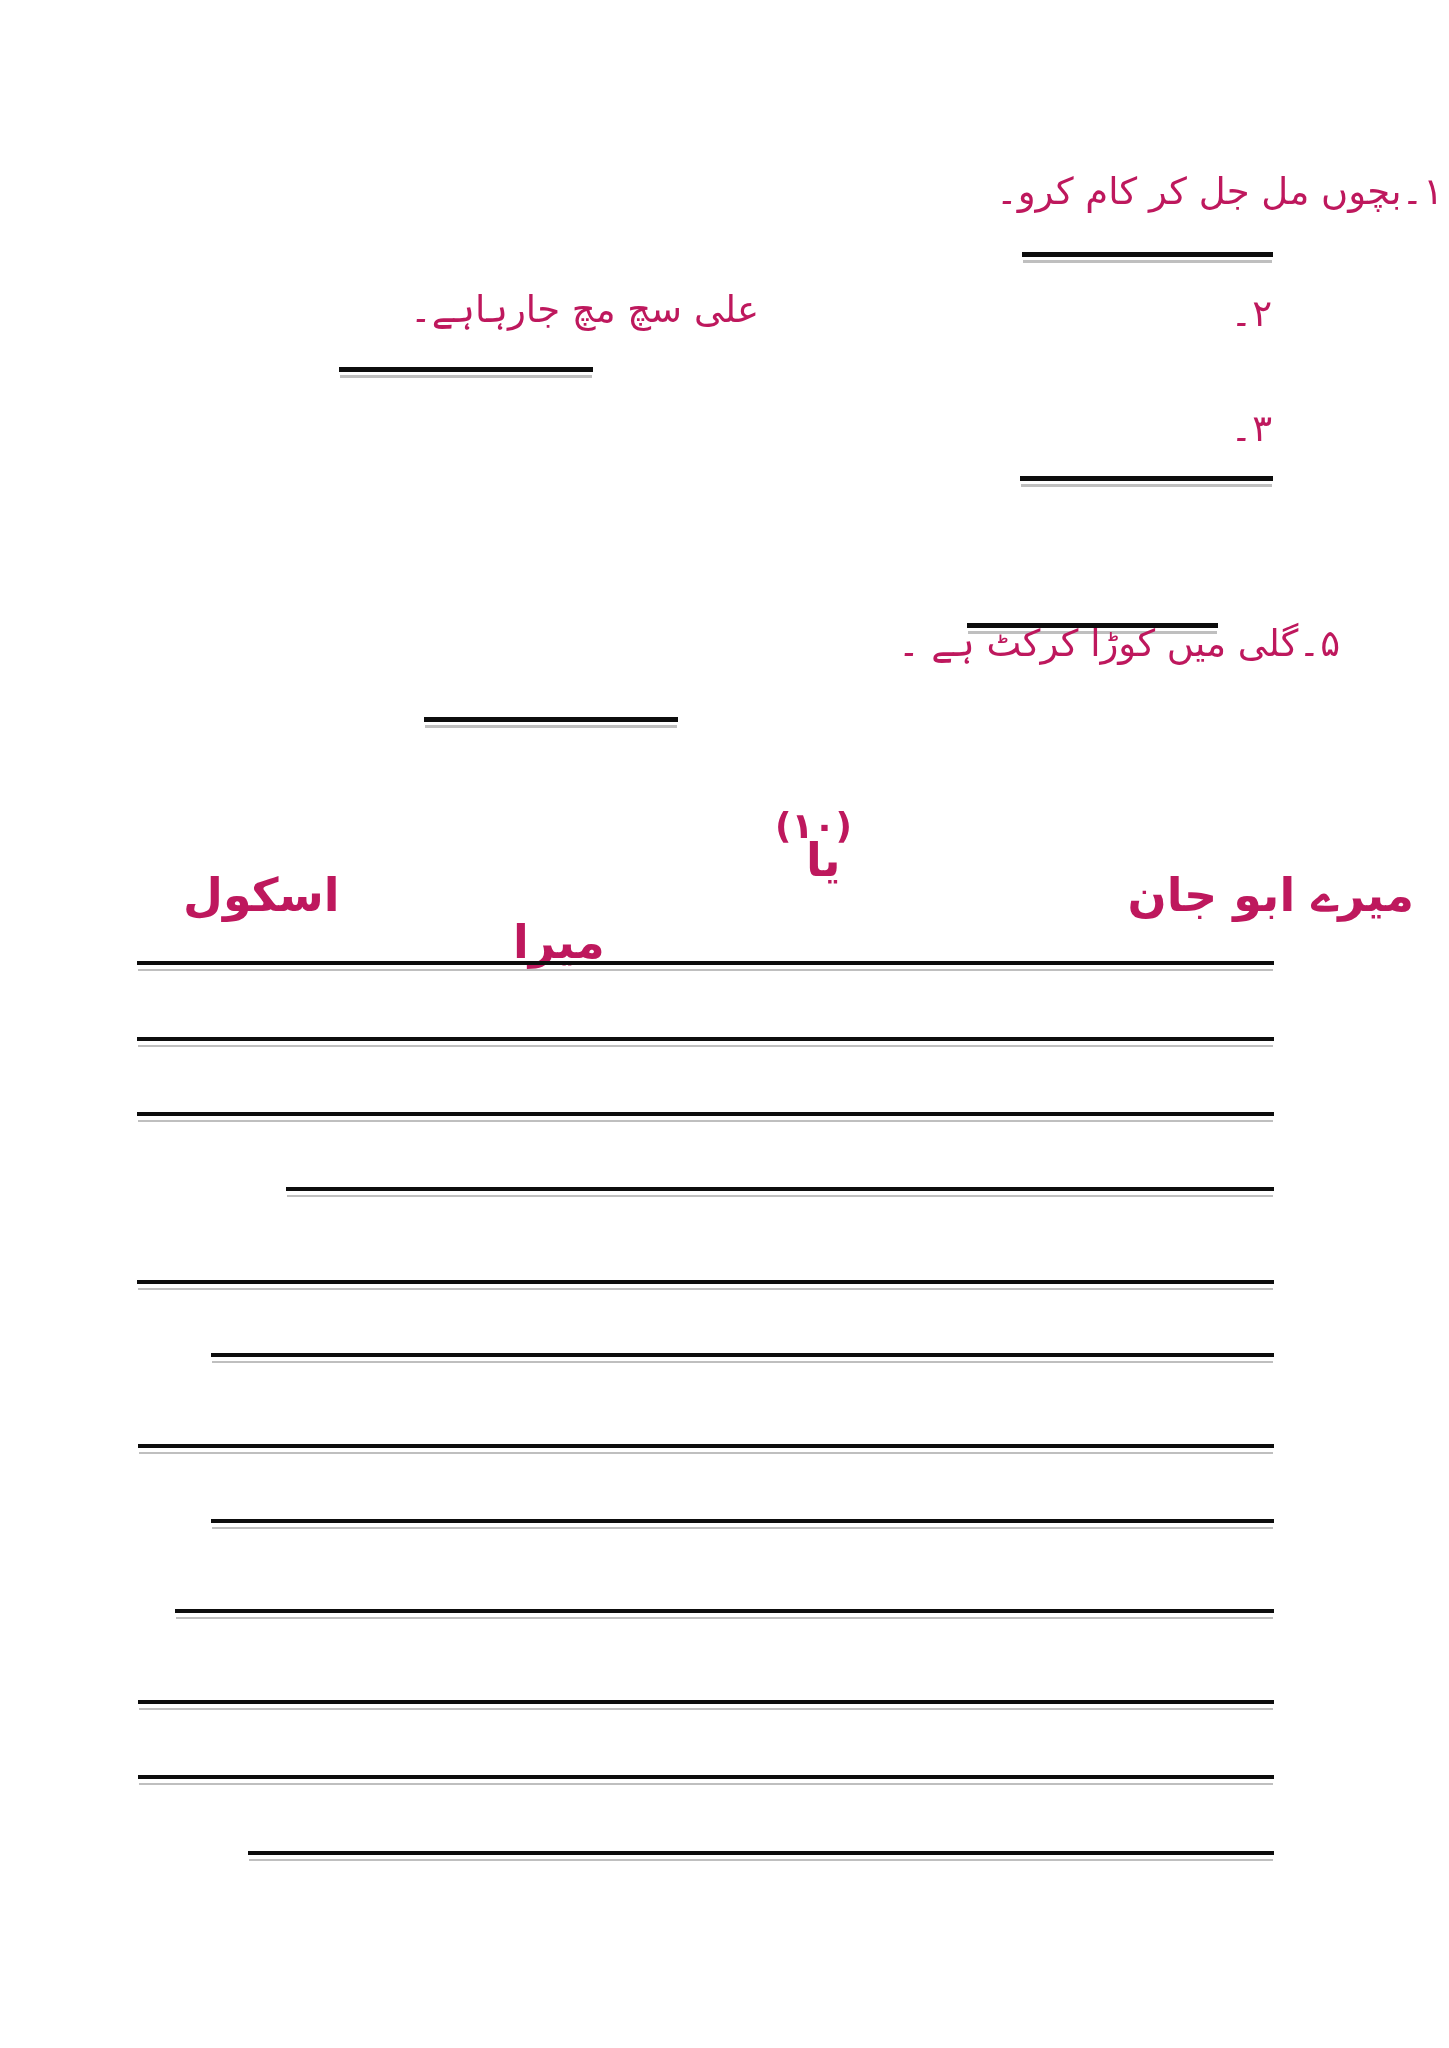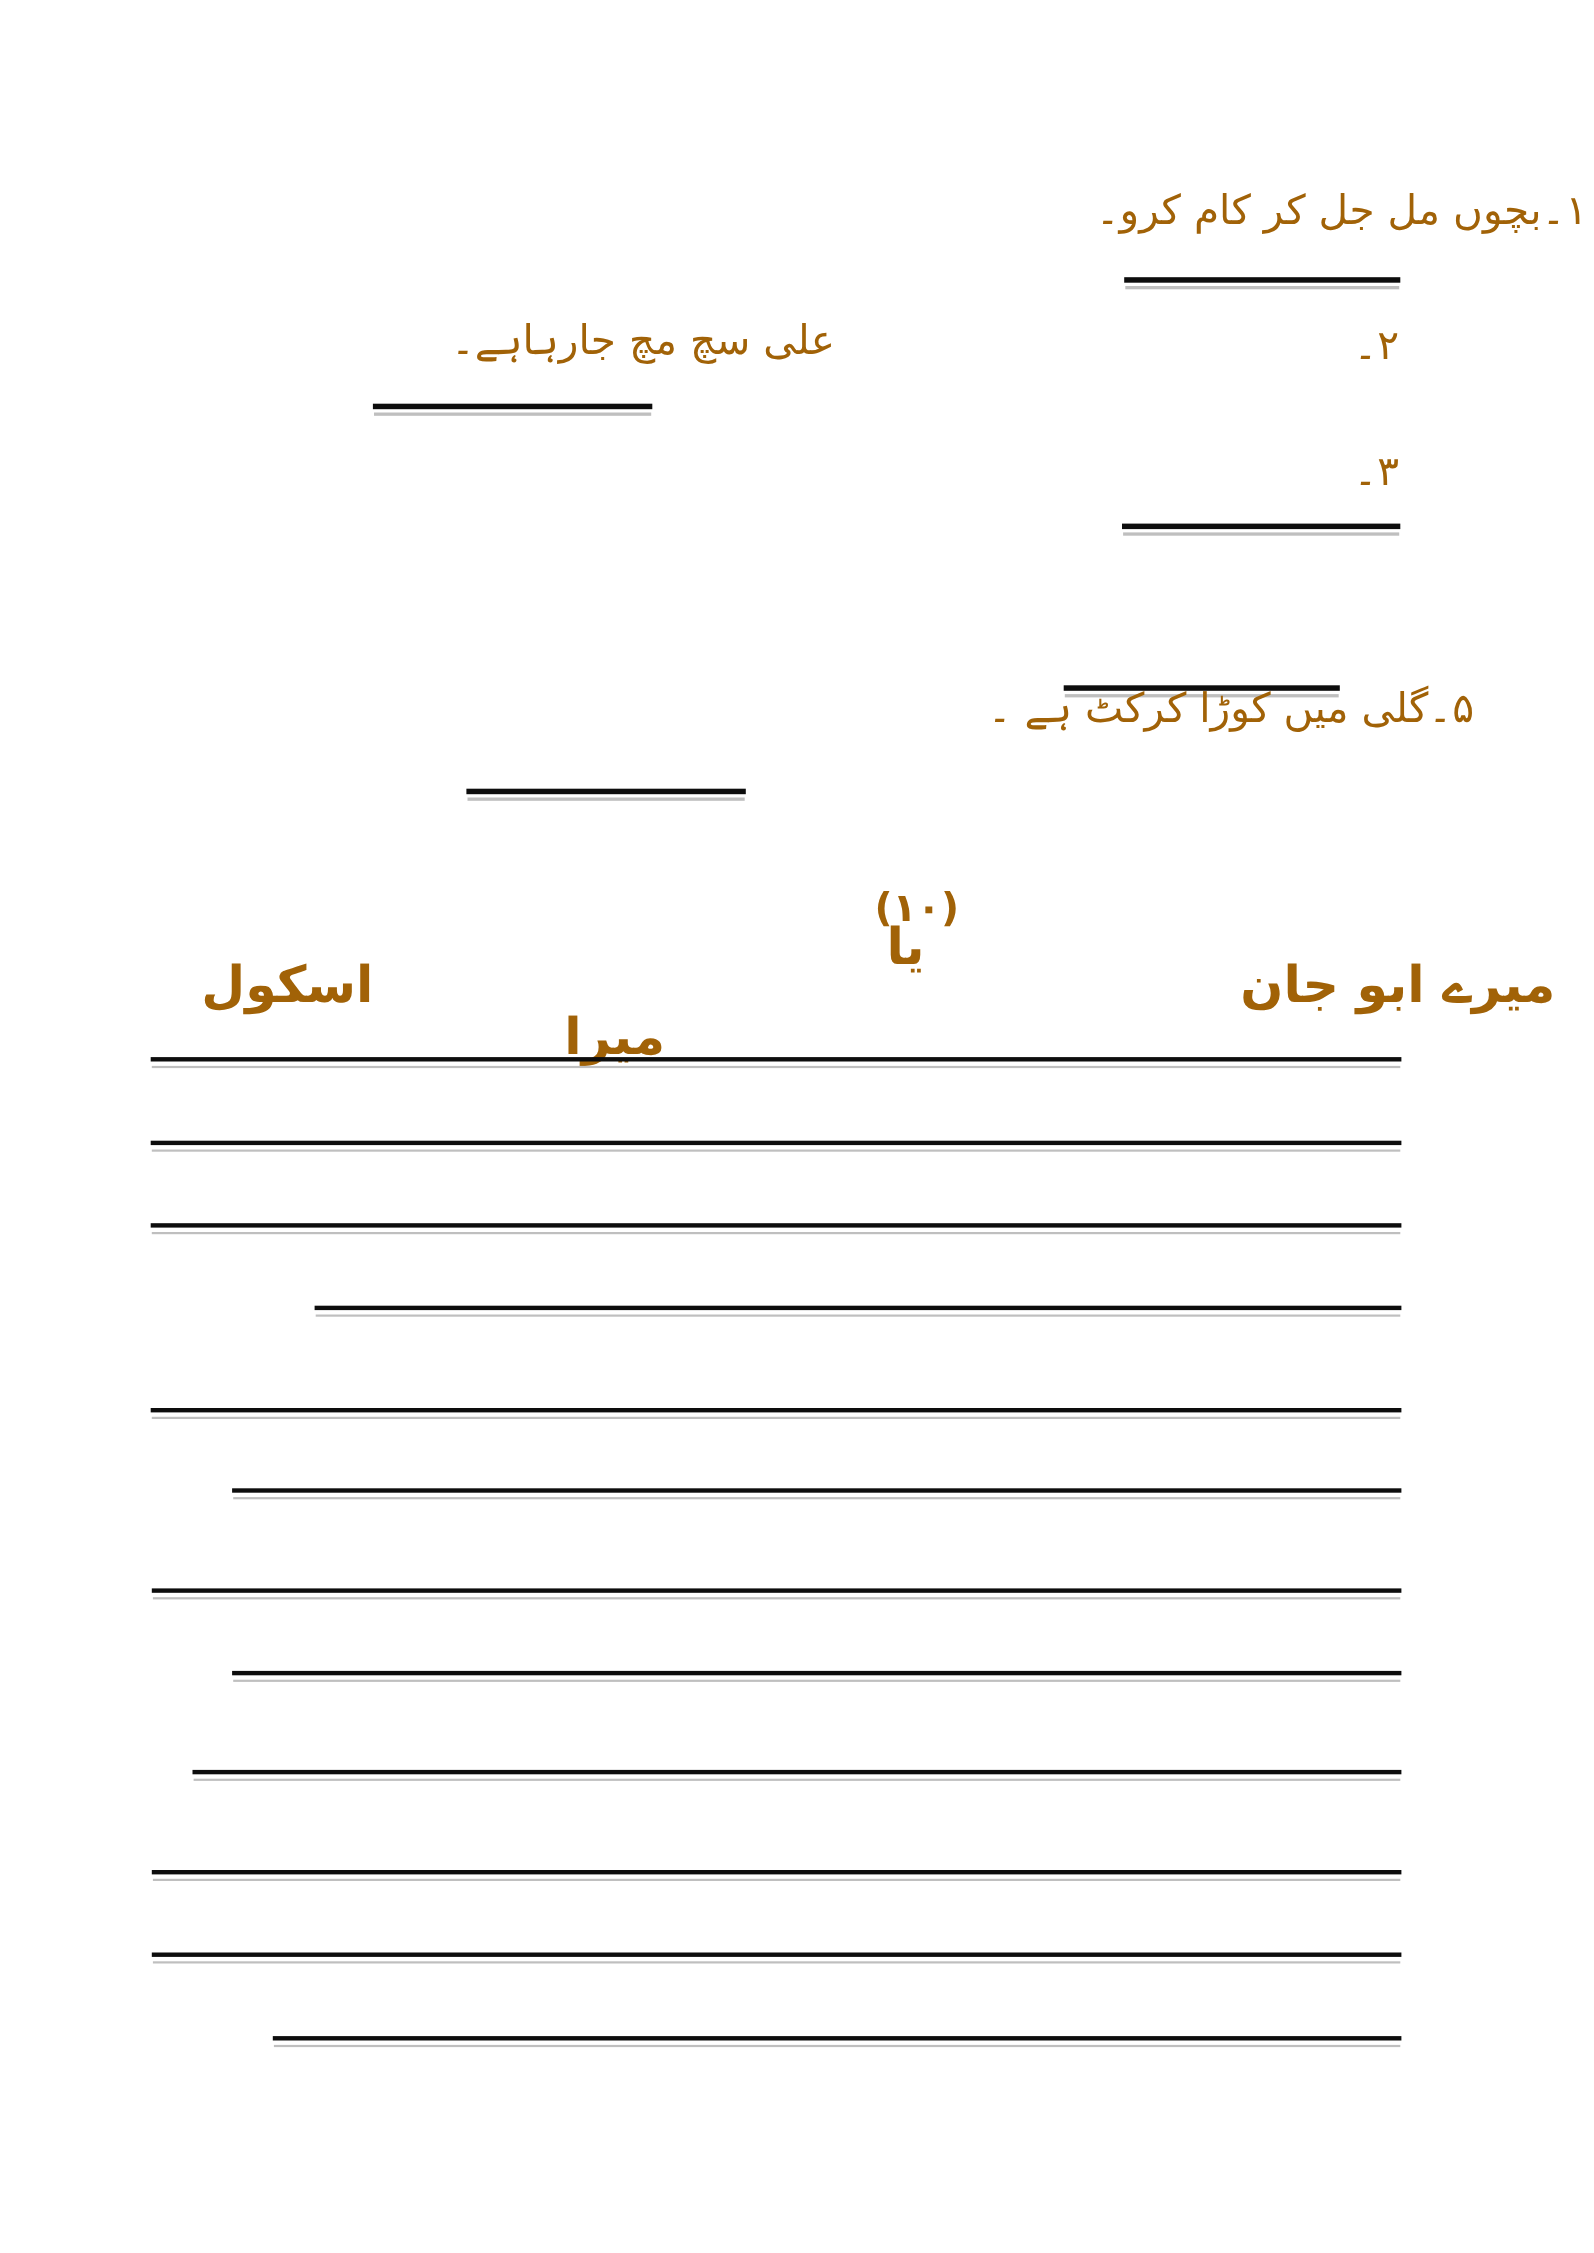--- a/index.html
+++ b/index.html
@@ -12,30 +12,30 @@
     color: #101010;
     overflow: hidden;
   }
   .urdu {
     position: absolute;
     direction: rtl;
     unicode-bidi: embed;
     white-space: nowrap;
     font-size: 37px;
     line-height: 1.3;
-    color: #a16207;
+    color: #be185d;
   }
   .urdu-bold {
     font-weight: bold;
   }
   .heading {
     font-size: 40px;
   }
   .heading .seg1 { margin-inline-end: 34px; }
-  .marks { font-size: 36px; margin-left: 20px; }
+  .marks { font-size: 36px; }
   .topic { font-size: 46px; }
   .blank-line {
     position: absolute;
     height: 5px;
     background: #0d0d0d;
     box-shadow: 0 7px 0 -1px #bfbfbf;
   }
   .writing-line {
     position: absolute;
     height: 4px;

